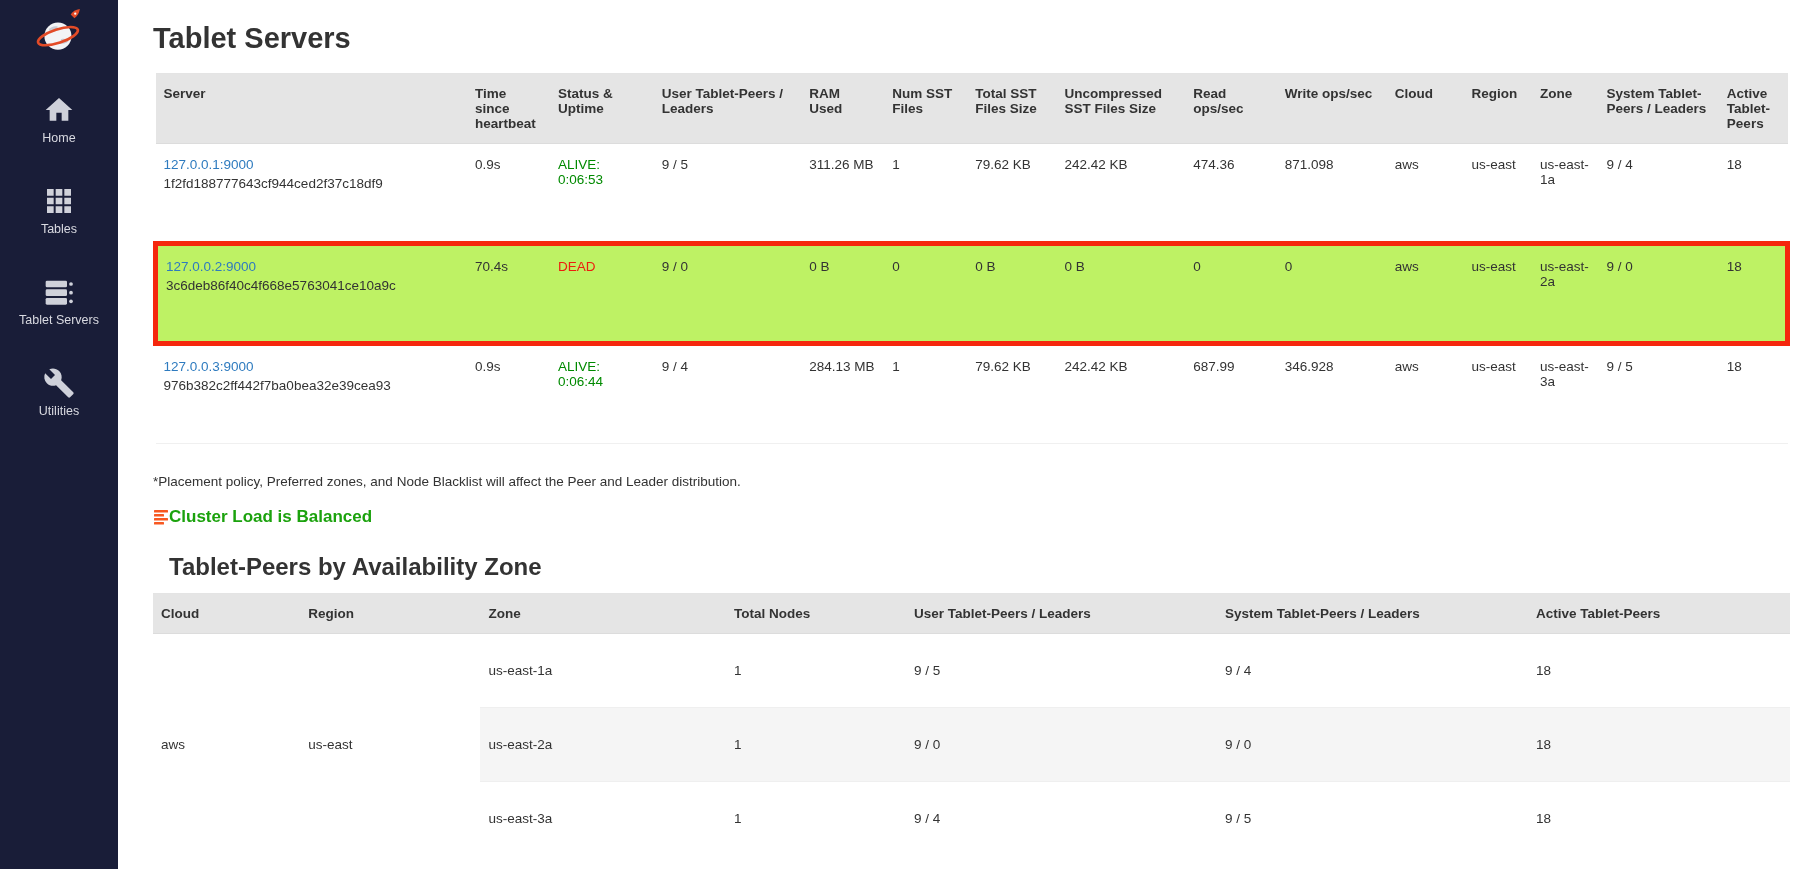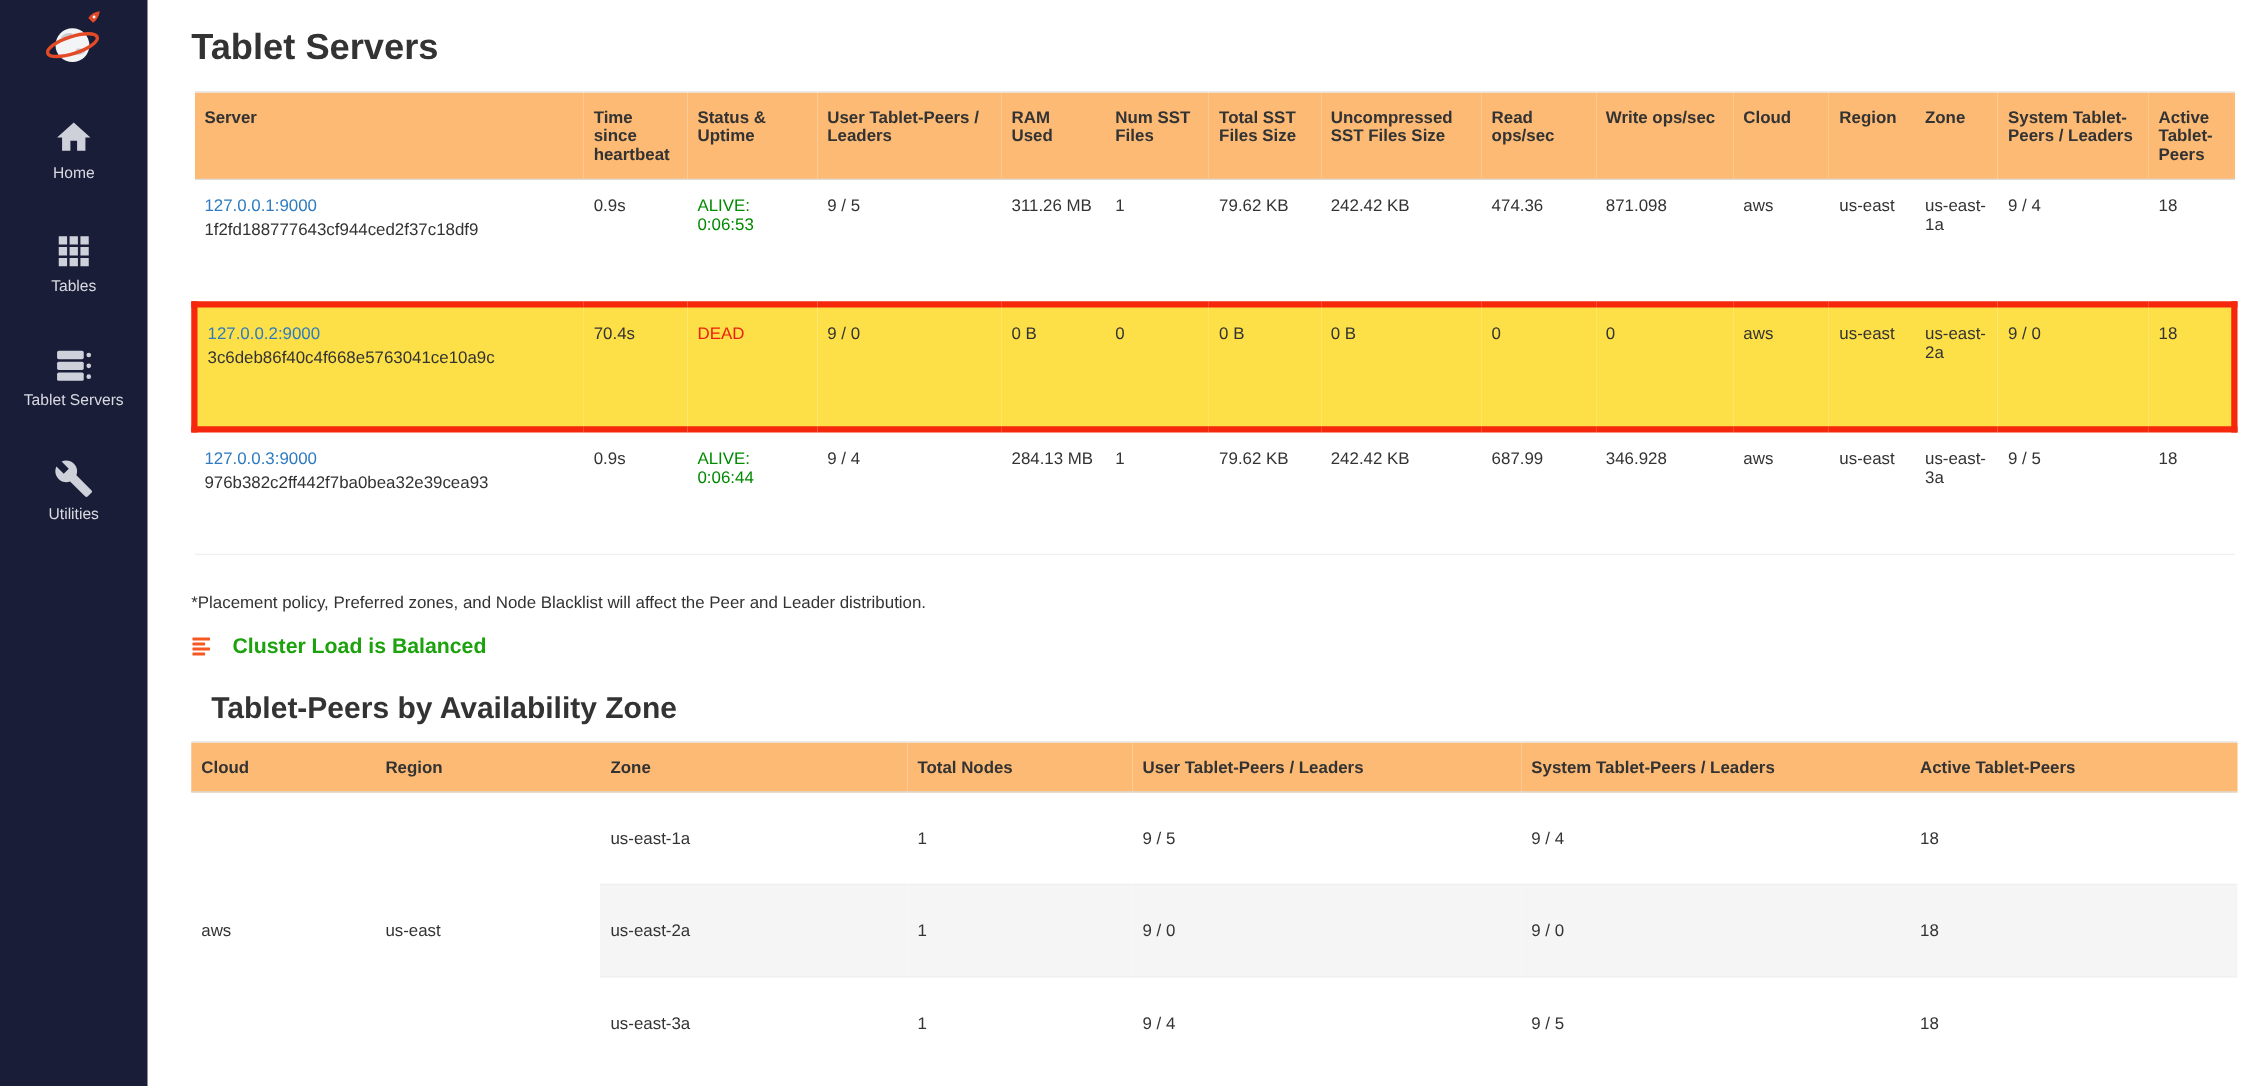--- a/index.html
+++ b/index.html
@@ -17,40 +17,40 @@
     cursor:pointer; width:100%; }
   .nav-item svg { width:32px; height:32px; fill:#cfd1da; }
   .nav-label { font-size:12.5px; color:#d9dae1; white-space:nowrap; }
 
   
   .main { flex:1; padding:14px 15px 0 35px; overflow:hidden; }
   h1.page-title { font-size:29px; font-weight:bold; color:#333; margin:8px 0 18px; }
   h2.az-title { font-size:24px; font-weight:bold; color:#333; margin:26px 16px 12px; }
 
   table { width:100%; border-collapse:collapse; table-layout:fixed; }
-  th { text-align:left; font-size:13.5px; font-weight:bold; background:#fdba74;
+  th { text-align:left; font-size:13.5px; font-weight:bold; background:#e5e5e5;
     padding:12px 8px; vertical-align:top; border-top:1px solid #e4e4e4;
     border-bottom:1px solid #dcdcdc; color:#333; }
   td { font-size:13.5px; padding:13px 8px; vertical-align:top; word-wrap:break-word; }
 
   
   .servers-table tbody tr { height:100px; }
   .servers-table tbody tr + tr td { border-top:1px solid #eaeaea; }
   .servers-table tbody tr:last-child td { border-bottom:1px solid #f0f0f0; }
   a.server-link { color:#2e7bbf; text-decoration:none; cursor:pointer; }
   .uuid { display:block; margin-top:4px; color:#333; }
   .status-alive { color:#008a00; display:block; }
   .status-dead  { color:#ed1d0e; display:block; }
-  tr.row-dead td { background:#fde047;
+  tr.row-dead td { background:#bef264;
     border-top:5px solid #f5270d !important; border-bottom:5px solid #f5270d !important; }
   tr.row-dead td:first-child { border-left:5px solid #f5270d; }
   tr.row-dead td:last-child  { border-right:5px solid #f5270d; }
 
   .footnote { margin-top:30px; font-size:13.5px; color:#333; }
-  .cluster-status { margin-top:18px; display:flex; align-items:center; gap:17px; }
+  .cluster-status { margin-top:18px; display:flex; align-items:center; gap:0; }
   .cluster-status svg { width:16px; height:16px; }
   .cluster-status-text { color:#1ba20d; font-size:17px; font-weight:bold; }
 
   
   .az-table th.c, .az-table td.c { }
   .az-table tbody td { vertical-align:middle; height:74px; border-top:1px solid #efefef; }
   .az-table tbody td.striped { background:#f5f5f5; }
 </style>
 </head>
 <body>

